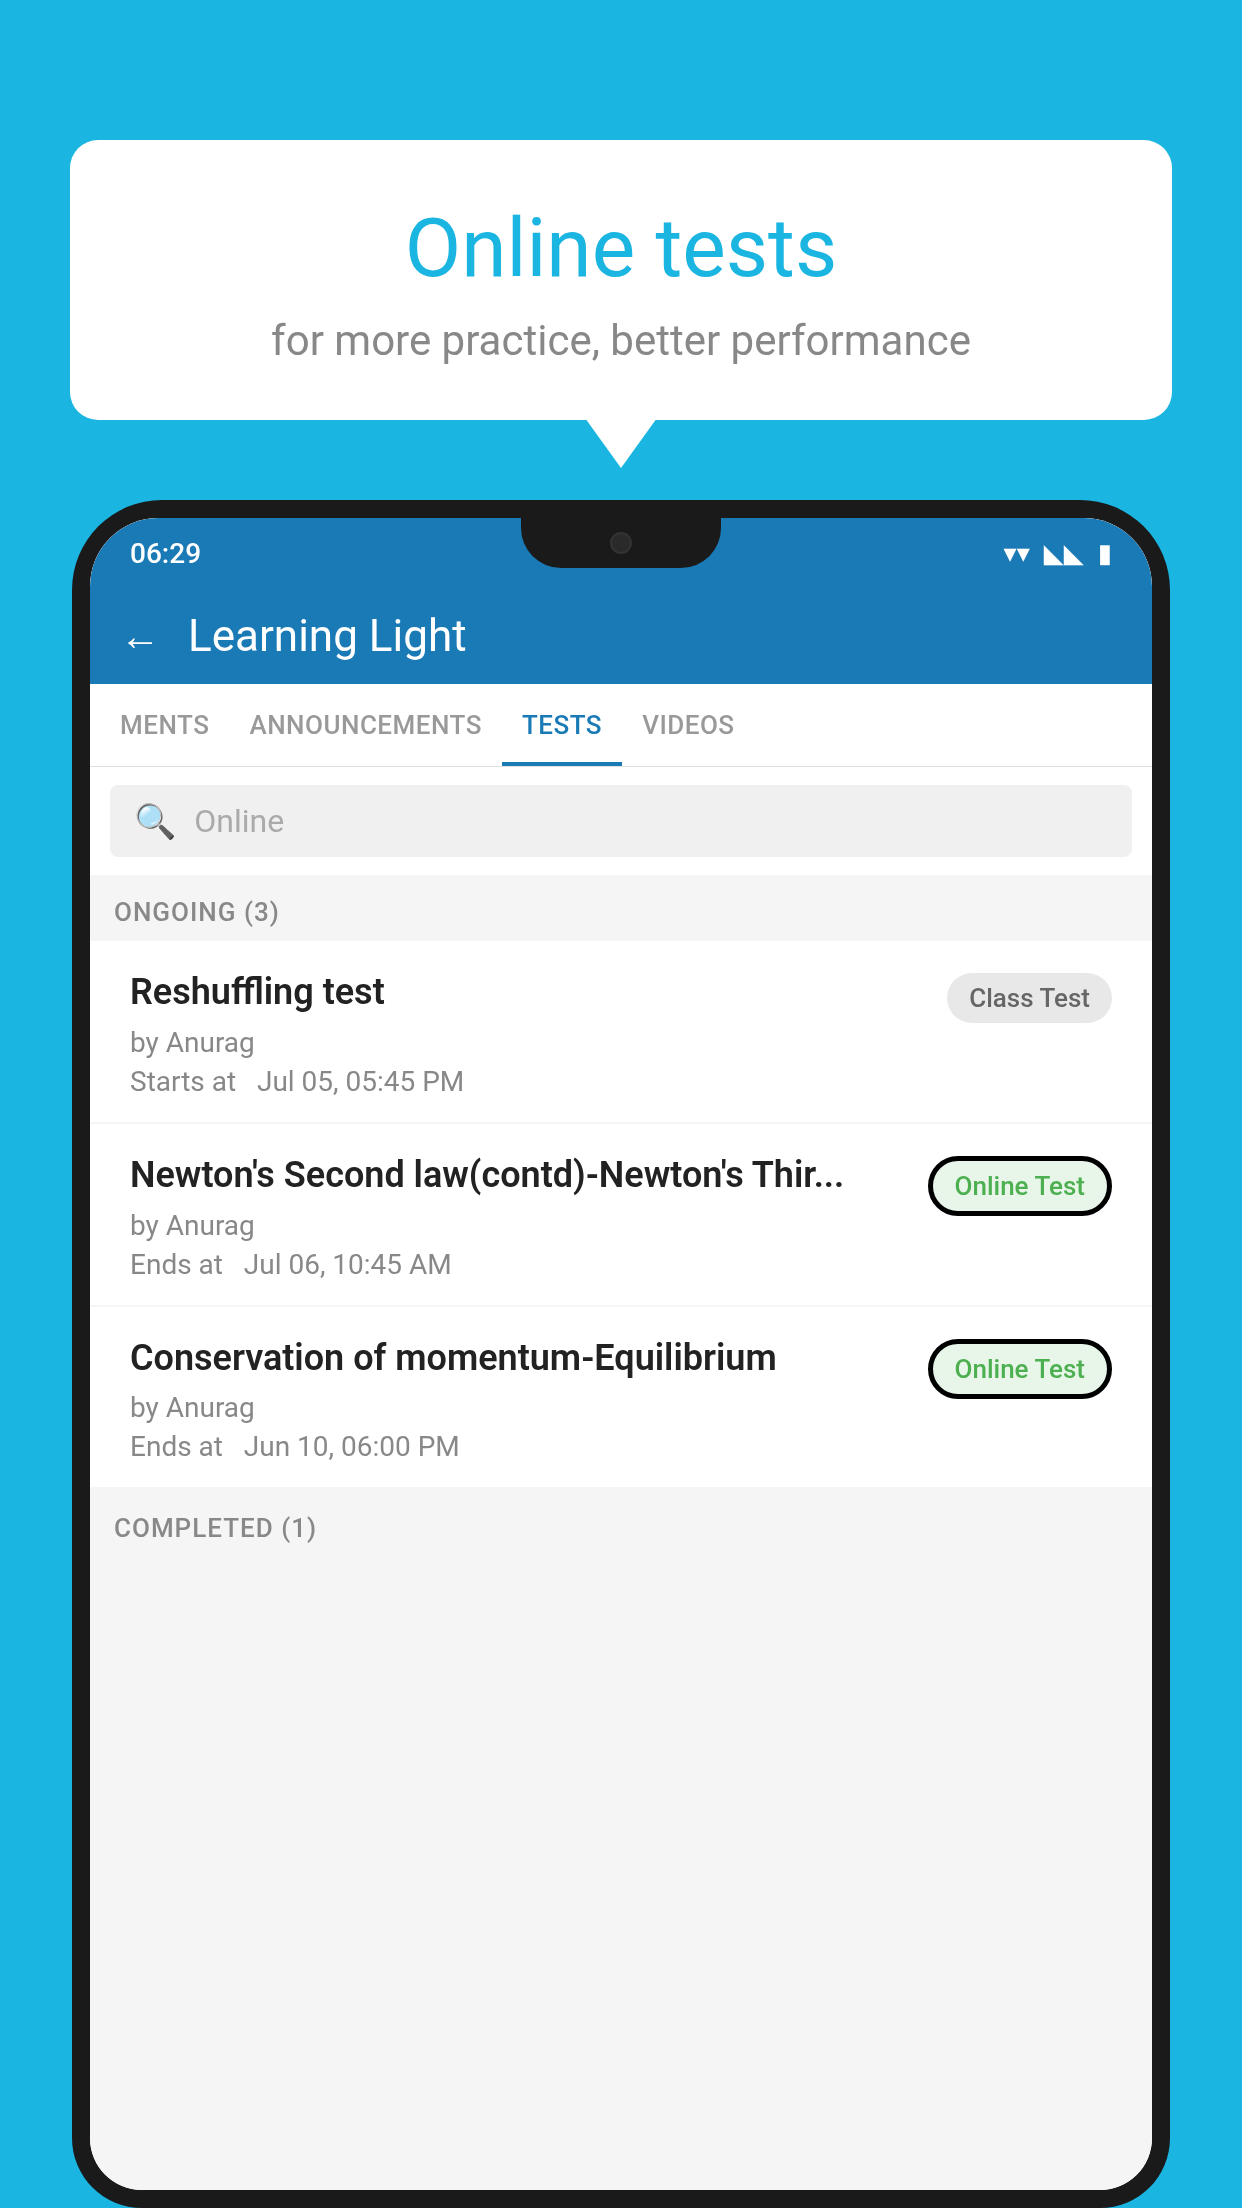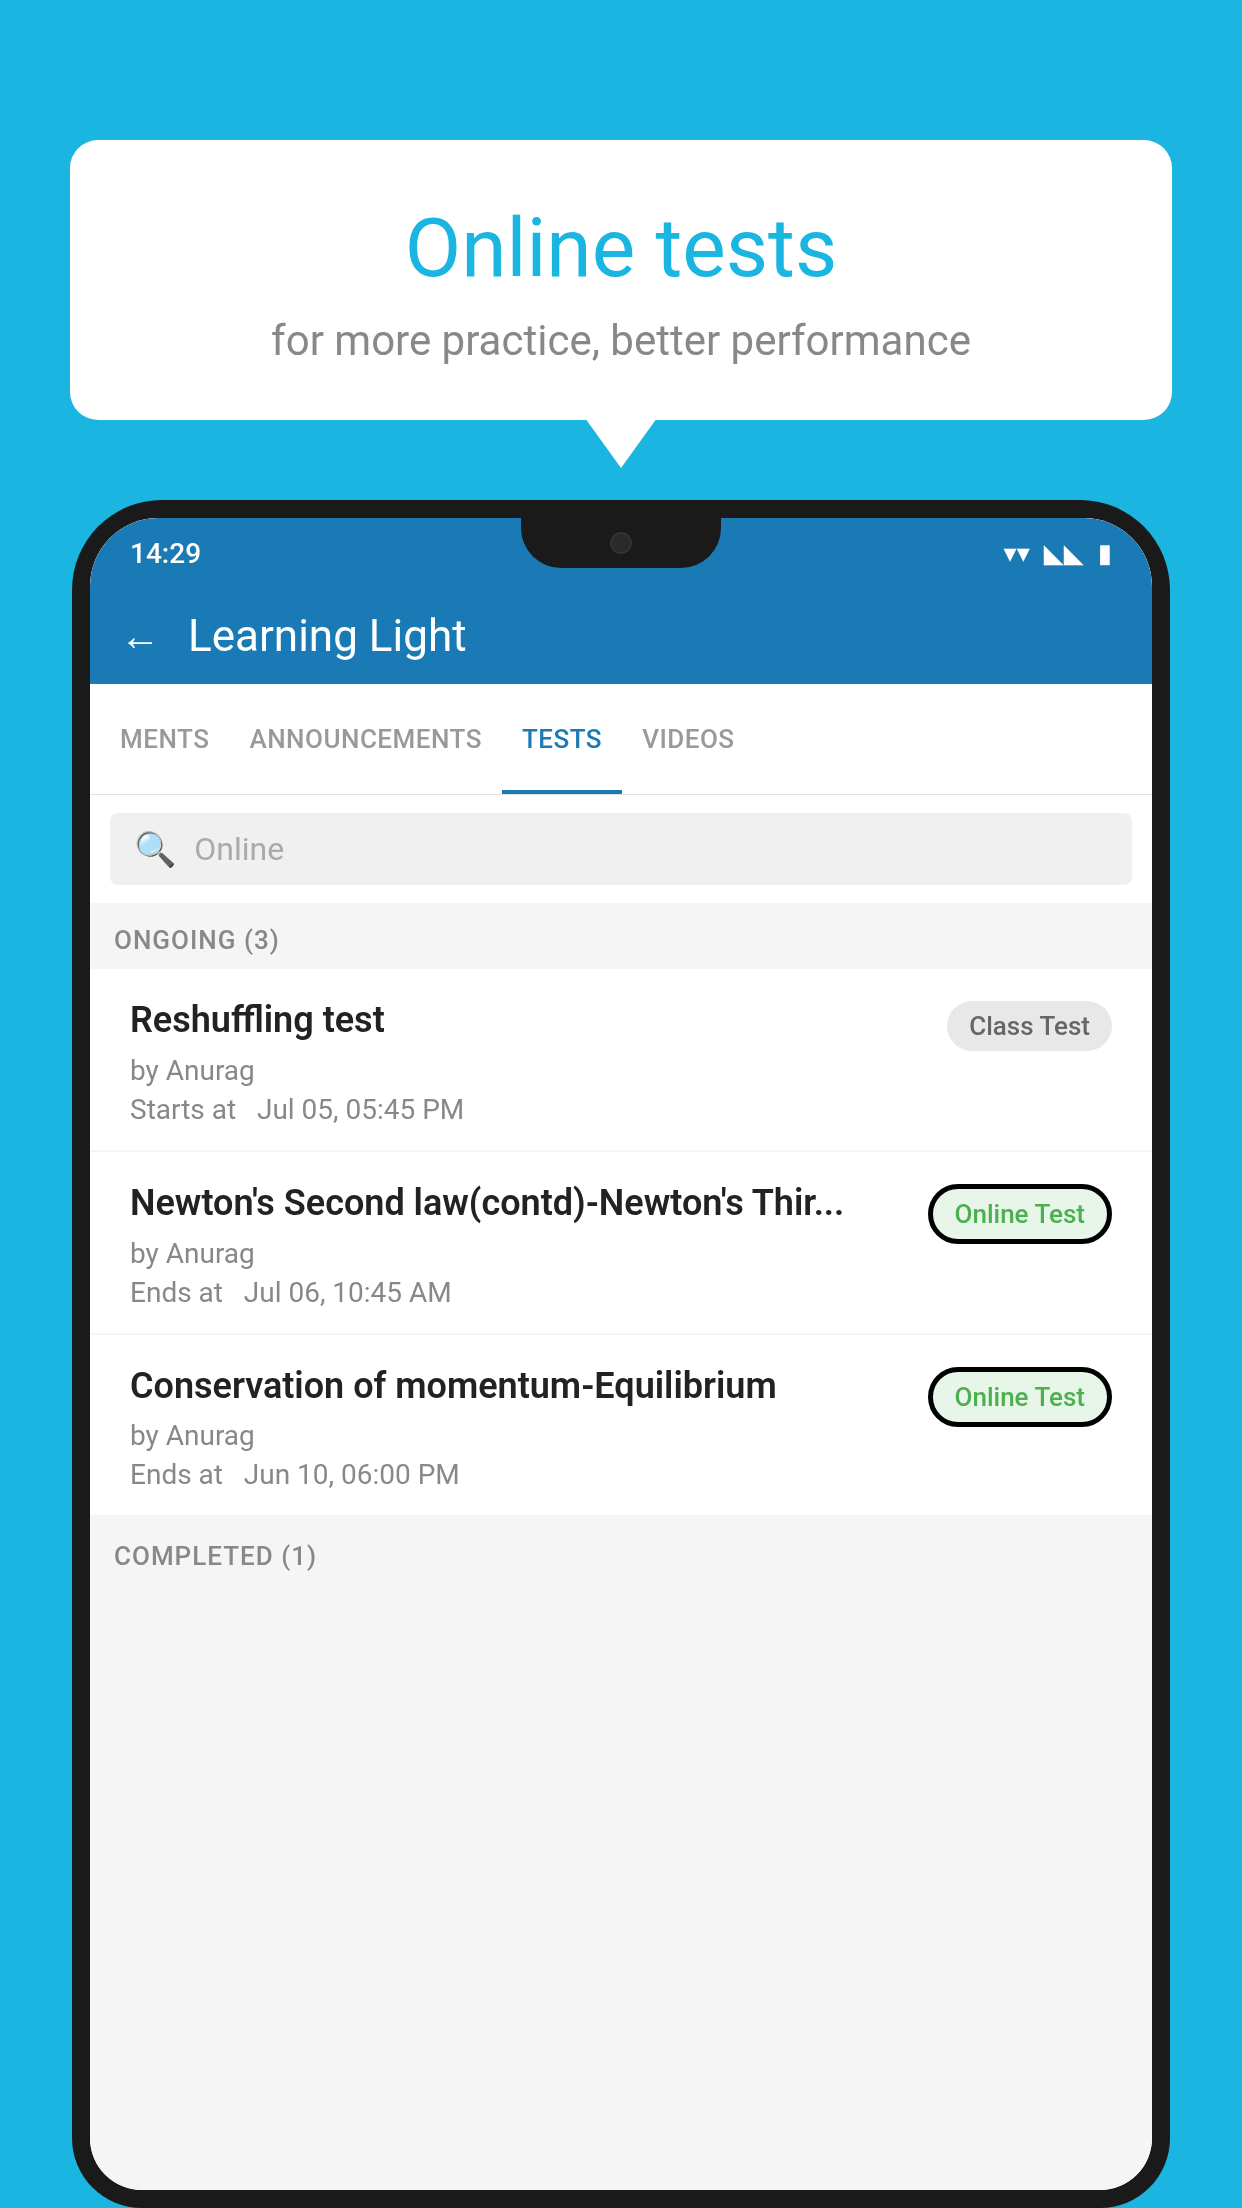--- a/index.html
+++ b/index.html
@@ -148,21 +148,21 @@
 
     
     .tabs-container {
       background: white;
       display: flex;
       border-bottom: 1px solid #e0e0e0;
       padding: 0 10px;
     }
 
     .tab {
-      padding: 40px 20px;
+      padding: 26px 20px;
       font-size: 26px;
       color: #999;
       font-weight: 500;
       letter-spacing: 0.5px;
       cursor: pointer;
       position: relative;
     }
 
     .tab.active {
       color: #1a7ab5;
@@ -301,21 +301,21 @@
     <div class="bubble-title">Online tests</div>
     <div class="bubble-subtitle">for more practice, better performance</div>
   </div>
 </div>
 
 <div class="phone-frame">
   <div class="phone-outer">
     <div class="phone-inner">
 
       <div class="phone-status-bar">
-        <span class="status-time">14:29</span>
+        <span class="status-time">06:29</span>
         <div class="status-notch">
           <div class="camera-dot"></div>
         </div>
         <div class="status-icons">
           <span class="wifi-icon">▾▾</span>
           <span class="signal-icon">◣◣</span>
           <span class="battery-icon">▮</span>
         </div>
       </div>
 

